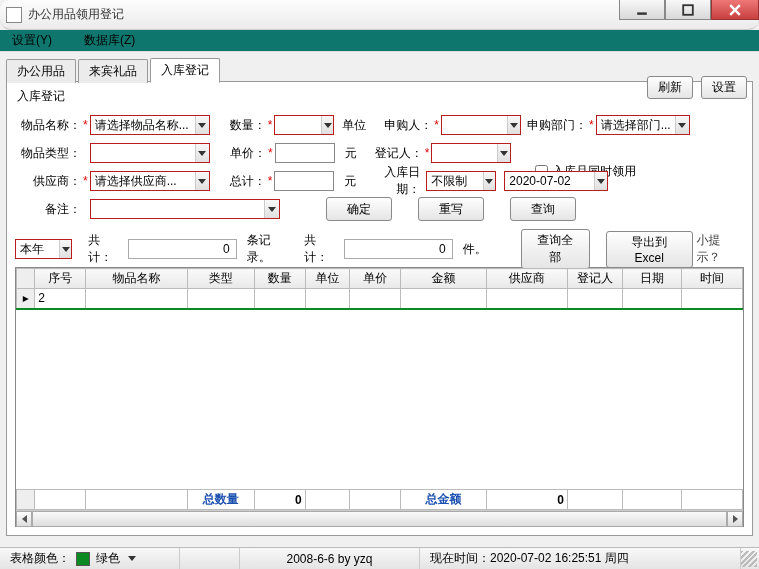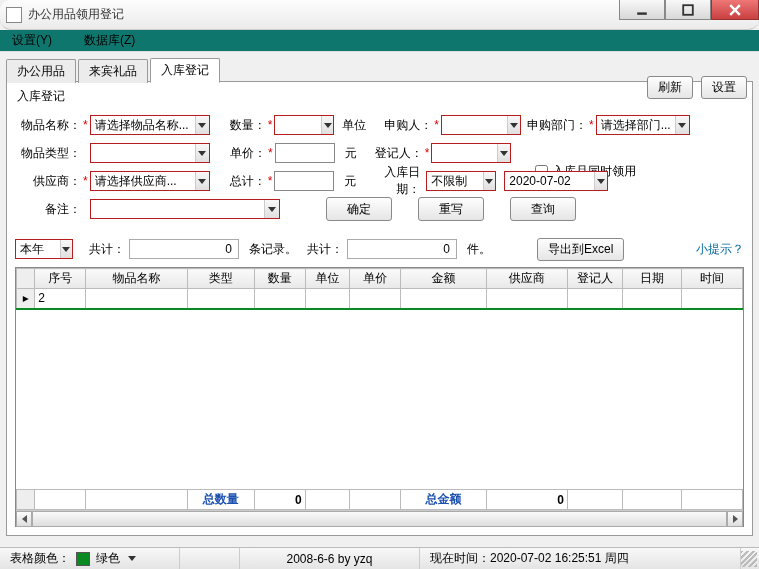--- a/index.html
+++ b/index.html
@@ -37,21 +37,21 @@
 .combo input { border: none; outline: none; height: 18px; padding: 0 4px; font-size: 12px; width: 100%; }
 .combo .arrow { width: 16px; height: 18px; border-left: 1px solid #ccc; display: flex; align-items: center; justify-content: center; background: linear-gradient(#f8f8f8,#e0e0e0);}
 .combo .arrow::after { content: ""; border-left: 4px solid transparent; border-right: 4px solid transparent; border-top: 5px solid #333; }
 .plaininput { border: 1px solid #888; height: 20px; background: #fff; padding: 0 4px; }
 .chk { display: inline-flex; align-items: center; gap: 4px; margin-top: 36px; }
 .chk input { width: 13px; height: 13px; }
 .btn2 { width: 66px; height: 24px; background: linear-gradient(#fefefe,#e5e5e5); border: 1px solid #8a8a8a; border-radius: 3px; text-align: center; line-height: 22px; }
 
 .filterbar { display: flex; align-items: center; margin-top: 12px; height: 28px; gap: 4px; }
 .numbox { border: 1px solid #aaa; height: 20px; text-align: right; padding: 0 6px; background: #fff; line-height: 18px; }
-.link { color: #0369a1; margin-left: auto; }
+.link { color: #404040; margin-left: auto; }
 
 
 .gridwrap { border: 1px solid #888; margin-top: 4px; height: 260px; background: #fff; display: flex; flex-direction: column; }
 .grid { flex: 1; overflow: hidden; display: flex; flex-direction: column; }
 table { border-collapse: collapse; width: 100%; table-layout: fixed; }
 th, td { border: 1px solid #bbb; height: 20px; padding: 0 3px; overflow: hidden; white-space: nowrap; }
 th { background: linear-gradient(#fafafa,#e8e8e8); font-weight: normal; text-align: center; }
 .rowmark { width: 18px; background: #eee; text-align: center; }
 .gridbody { flex: 1; background: #fff; }
 .gridfooter td { font-weight: bold; color: #1a4fb0; text-align: right; }
@@ -213,20 +213,21 @@
           <span class="arrow"></span>
         </div>
       <span style="width:8px"></span>
       <span>共计：</span>
       <div class="numbox" style="width:110px">0</div>
       <span style="padding:0 6px">条记录。</span>
       <span>共计：</span>
       <div class="numbox" style="width:110px">0</div>
       <span style="padding:0 6px">件。</span>
       <span style="width:20px"></span>
+      <div class="btn">查询全部</div>
       <span style="width:8px"></span>
       <div class="btn">导出到Excel</div>
       <span class="link">小提示？</span>
     </div>
 
     <div class="gridwrap">
       <div class="grid">
         <table>
           <colgroup>
             <col style="width:18px">

